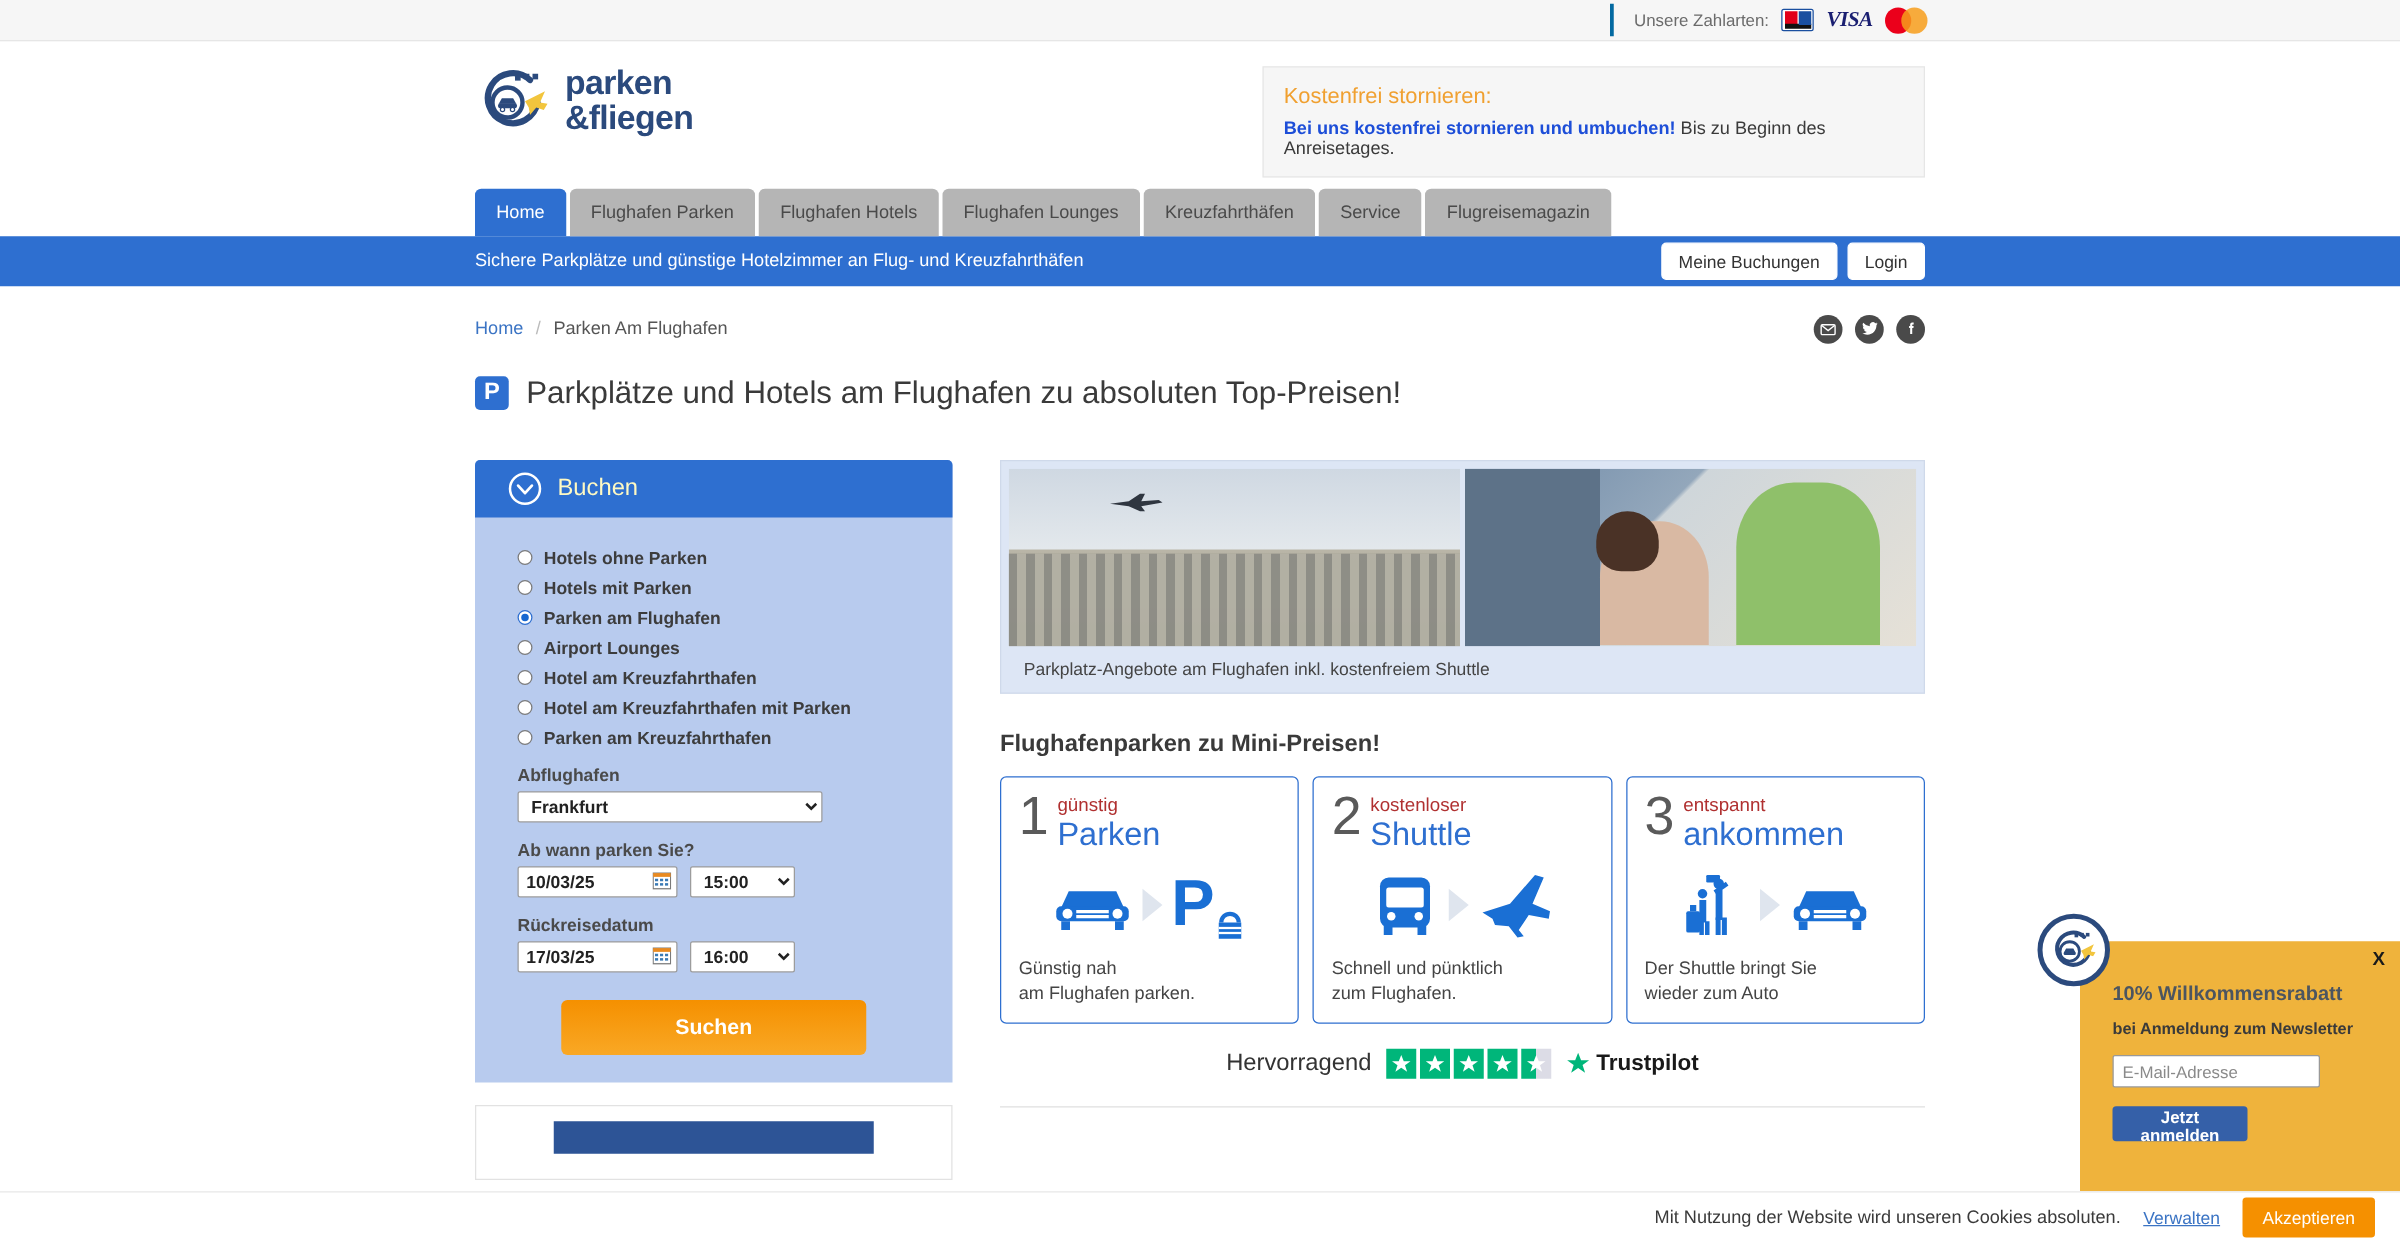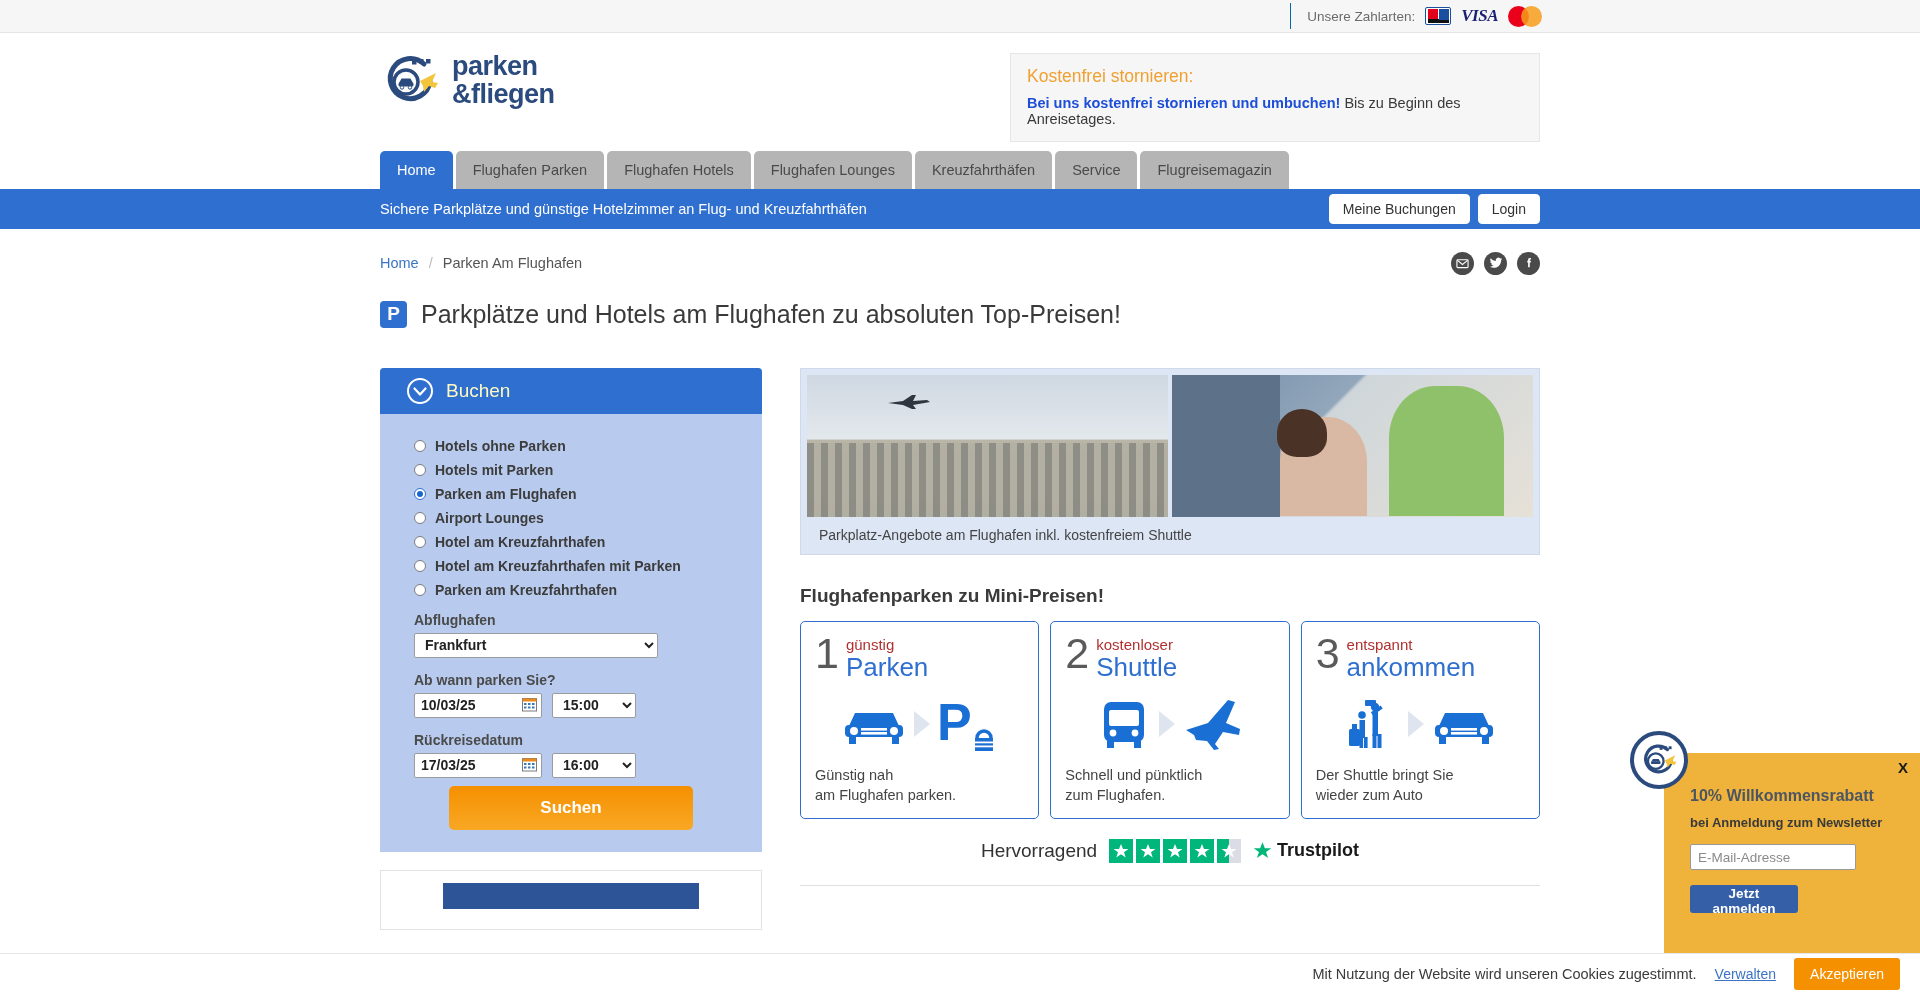--- a/index.html
+++ b/index.html
@@ -21,21 +21,21 @@
     border-bottom: 1px solid #e6e6e6;
     display: flex;
     align-items: center;
     justify-content: flex-end;
     padding-right: 378px;
   }
   .paybar-inner {
     display: flex;
     align-items: center;
     gap: 10px;
-    border-left: 1px solid #0369a1;
+    border-left: 3px solid #0369a1;
     padding-left: 16px;
     height: 26px;
   }
   .paybar-label {
     font-size: 13.5px;
     color: #6b6b6b;
   }
   .pay-ec {
     width: 26px; height: 18px;
     background: #ffffff;
@@ -233,21 +233,21 @@
   .dateinput .txt { width: 128px; padding-right: 24px; }
   .calicon {
     position: absolute; right: 5px; top: 4px;
     width: 15px; height: 15px;
   }
   .sel-time { width: 84px; }
 
   .searchbtn {
     display: block;
     width: 244px;
-    margin: 8px auto 0 auto;
+    margin: 22px auto 0 auto;
     height: 44px;
     border: none; border-radius: 5px;
     background: linear-gradient(180deg, #f59000 0%, #f9a825 100%);
     color: #ffffff; font-size: 17px; font-weight: bold;
     font-family: "Liberation Sans", sans-serif;
     cursor: pointer;
   }
 
   .subcard {
     margin-top: 18px;
@@ -775,16 +775,16 @@
     </svg>
   </span>
   <span class="nl-x">X</span>
   <div class="nl-h">10% Willkommensrabatt</div>
   <div class="nl-s">bei Anmeldung zum Newsletter</div>
   <input class="nl-input" placeholder="E-Mail-Adresse" style="">
   <button class="nl-btn">Jetzt anmelden</button>
 </div>
 
 <div class="cookie">
-  <span class="cookie-text">Mit Nutzung der Website wird unseren Cookies zugestimmt.</span>
+  <span class="cookie-text">Mit Nutzung der Website wird unseren Cookies absoluten.</span>
   <span class="cookie-link">Verwalten</span>
   <button class="cookie-accept">Akzeptieren</button>
 </div>
 
 </body></html>

